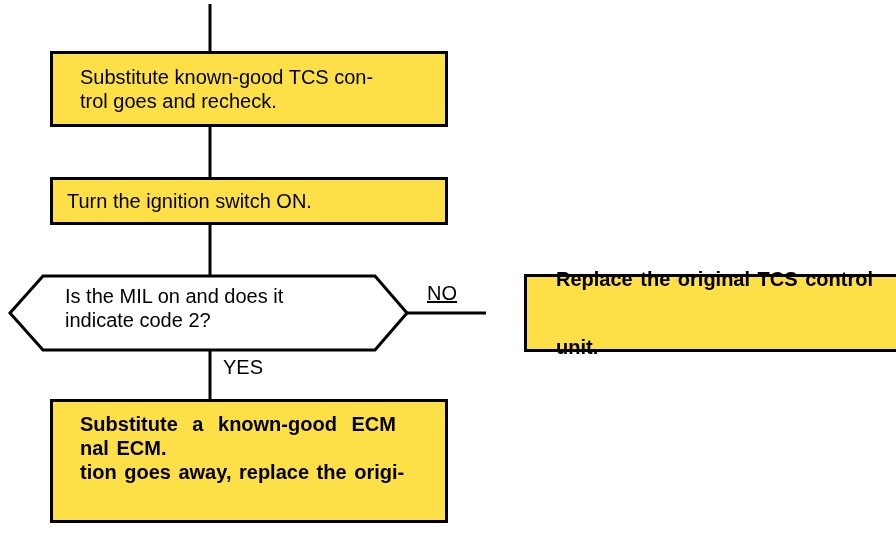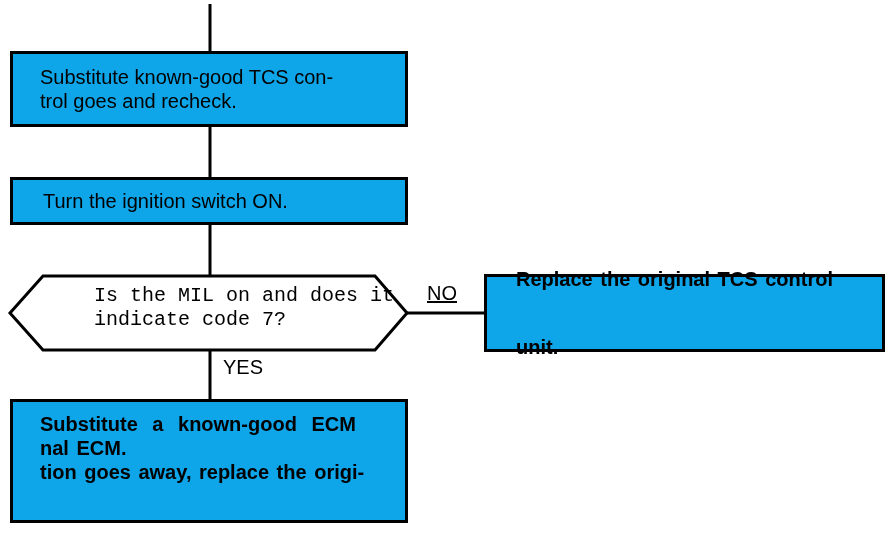--- a/index.html
+++ b/index.html
@@ -18,43 +18,43 @@
   }
   .wires {
     position: absolute;
     left: 0;
     top: 0;
   }
   .box {
     position: absolute;
     box-sizing: border-box;
     border: 3px solid #000000;
-    background: #0ea5e9;
+    background: #fde047;
     font-size: 20px;
     line-height: 24px;
+    margin-left: 40px;
   }
   .vcenter {
     display: flex;
     flex-direction: column;
     justify-content: center;
   }
   .bold {
     font-weight: bold;
     word-spacing: 2px;
   }
   .wsp {
     word-spacing: 9px;
   }
   .hex-text {
     position: absolute;
-    left: 94px;
+    left: 65px;
     top: 284px;
     font-size: 20px;
     line-height: 24px;
-    font-family: Liberation Mono, monospace;
   }
   .branch-label {
     position: absolute;
     font-size: 20px;
     line-height: 24px;
   }
   .label-no  { left: 427px; top: 281px; text-decoration: underline; }
   .label-yes { left: 223px; top: 355px; }
 </style>
 </head>
@@ -71,27 +71,27 @@
       <line x1="406" y1="313" x2="486" y2="313"></line>
       <polygon points="10,313 43,276 375,276 407,313 375,350 43,350" fill="#ffffff"></polygon>
     </g>
   </svg>
 
   <div class="box vcenter" style="left:10px; top:51px; width:398px; height:76px; padding-left:27px;">
     <div>Substitute known-good TCS con-</div>
     <div>trol goes and recheck.</div>
   </div>
 
-  <div class="box vcenter" style="left:10px; top:177px; width:398px; height:48px; padding-left:30px;">
+  <div class="box vcenter" style="left:10px; top:177px; width:398px; height:48px; padding-left:14px;">
     <div>Turn the ignition switch ON.</div>
   </div>
 
   <div class="hex-text">
     <div>Is the MIL on and does it</div>
-    <div>indicate code 7?</div>
+    <div>indicate code 2?</div>
   </div>
 
   <div class="branch-label label-no">NO</div>
 
   <div class="branch-label label-yes">YES</div>
 
   <div class="box vcenter bold" style="left:484px; top:274px; width:401px; height:78px; padding-left:29px;gap:44px;">
     <div>Replace the original TCS control</div>
     <div>unit.</div>
   </div>

